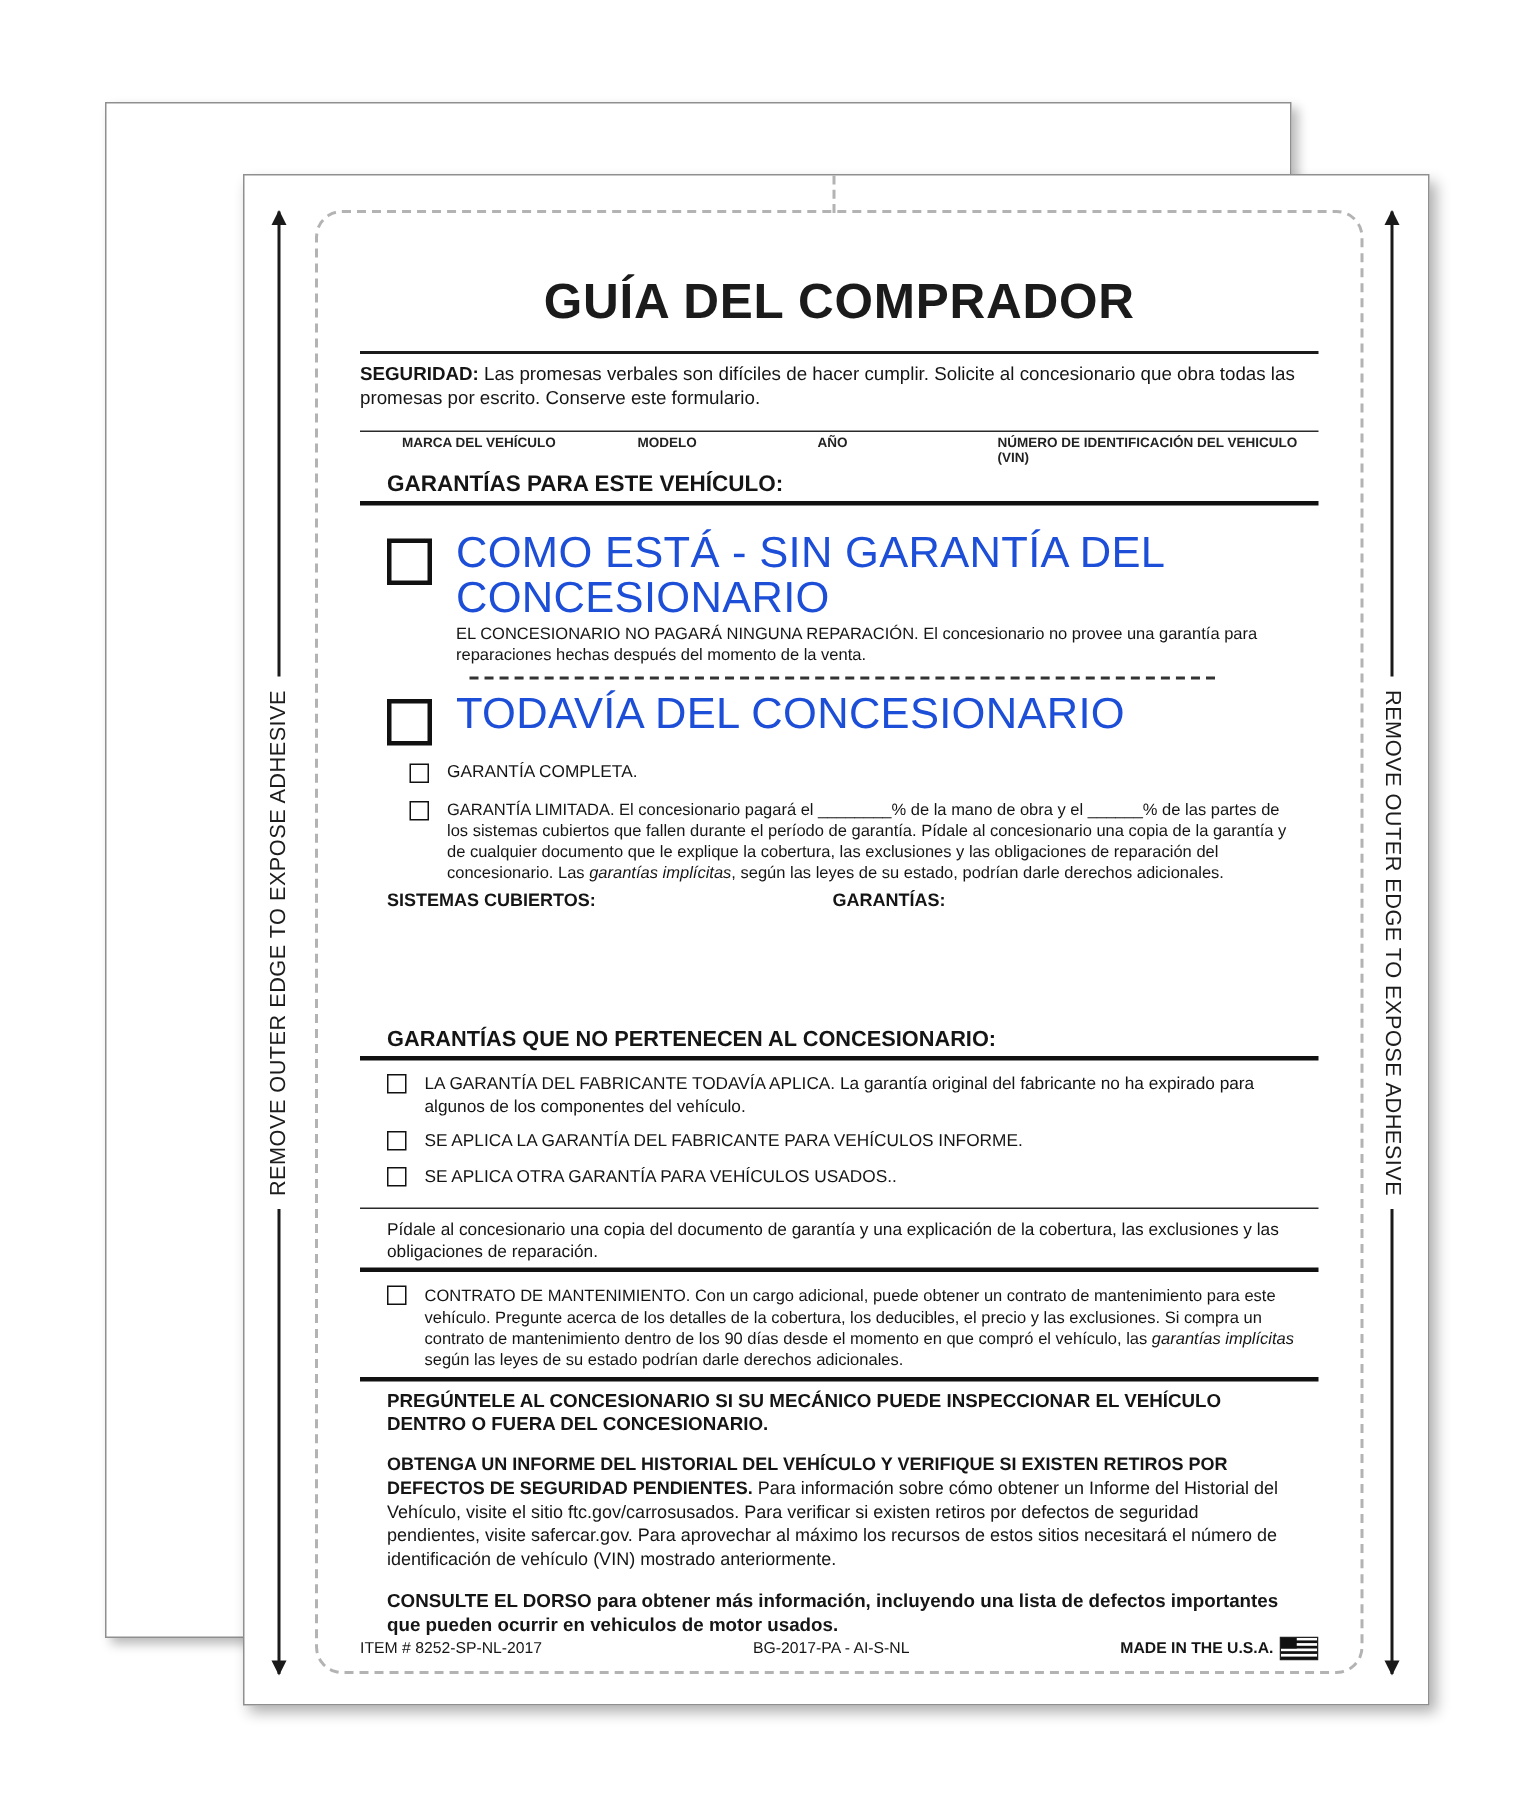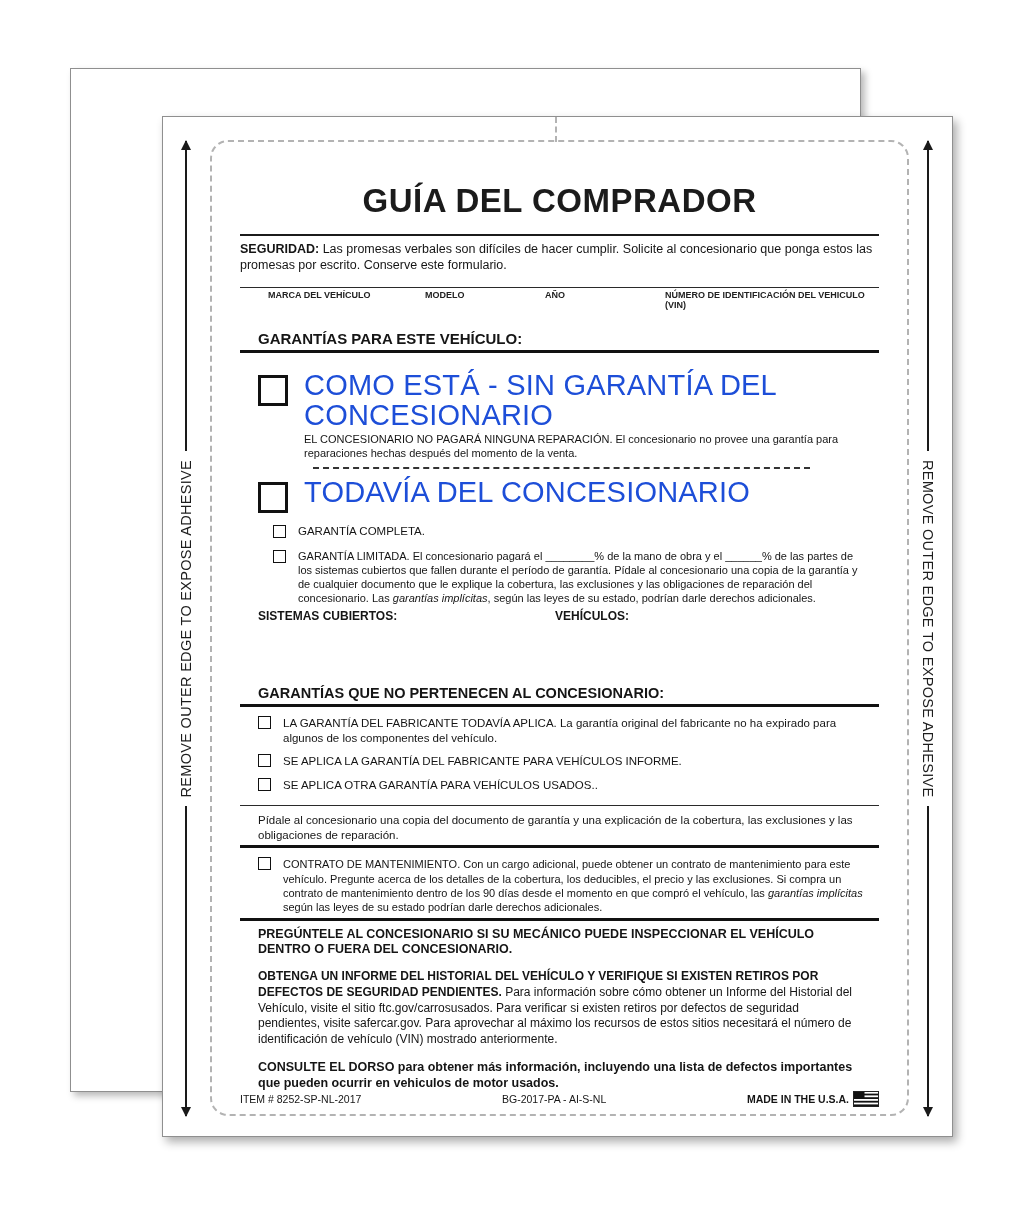--- a/index.html
+++ b/index.html
@@ -57,21 +57,21 @@
   .doc-title {
     margin-top: 42px; text-align: center; font-size: 33px; font-weight: bold;
     letter-spacing: 0.5px; color: #1b1b1b;
   }
   .hr-md    { border-top: 2.5px solid #1b1b1b; margin-top: 14px; }
   .hr-thin  { border-top: 1.5px solid #2a2a2a; margin-top: 13px; }
   .hr-thick { border-top: 3px solid #111;      margin-top: 3px; }
   .important { margin-top: 5px; font-size: 12.5px; line-height: 1.3; padding-right: 6px; }
   .fields-row { margin-top: 2px; display: flex; font-size: 9px; font-weight: bold; color: #222; }
   .f1 { margin-left: 28px; width: 157px; } .f2 { width: 120px; } .f3 { width: 120px; } .f4 { flex: 1; }
-  .sec-heading  { margin-top: 20px; margin-left: 18px; font-size: 15px; font-weight: bold; }
+  .sec-heading  { margin-top: 4px; margin-left: 18px; font-size: 15px; font-weight: bold; }
   .sec-heading2 { margin-left: 18px; font-size: 14.5px; font-weight: bold; }
 
   .big-row { margin-left: 18px; display: flex; gap: 16px; }
   .big-box { width: 30px; height: 31px; border: 3px solid #111; flex-shrink: 0; margin-top: 5px; background: #fff; }
   .big-title { font-size: 29px; font-weight: normal; line-height: 1.04; letter-spacing: 0.2px; max-width: 555px; color: #1d4ed8; }
   .as-is-row { margin-top: 17px; }
   .as-is-desc { font-size: 11px; line-height: 1.25; margin-top: 3px; max-width: 548px; }
   .dashed-sep { margin-left: 73px; width: 497px; border-top: 2px dashed #333; margin-top: 7px; }
   .dealer-row { margin-top: 8px; }
 
@@ -123,21 +123,21 @@
     <div class="arrow arrow-down"></div>
   </div>
 
   <div class="content">
 
     <div class="doc-title">GUÍA DEL COMPRADOR</div>
 
     <div class="hr-md"></div>
     <div class="important">
       <b>SEGURIDAD:</b>
-      <span>Las promesas verbales son difíciles de hacer cumplir. Solicite al concesionario que ponga estos las promesas por escrito. Conserve este formulario.</span>
+      <span>Las promesas verbales son difíciles de hacer cumplir. Solicite al concesionario que obra todas las promesas por escrito. Conserve este formulario.</span>
     </div>
 
     <div class="hr-thin"></div>
     <div class="fields-row">
       <span class="f1">MARCA DEL VEHÍCULO</span>
       <span class="f2">MODELO</span>
       <span class="f3">AÑO</span>
       <span class="f4">NÚMERO DE IDENTIFICACIÓN DEL VEHICULO (VIN)</span>
     </div>
 
@@ -164,21 +164,21 @@
       <div>GARANTÍA COMPLETA.</div>
     </div>
 
     <div class="chk-row limited-row">
       <div class="small-box"></div>
       <div class="limited-text"><span>GARANTÍA LIMITADA. El concesionario pagará el ________% de la mano de obra y el ______% de las partes de los sistemas cubiertos que fallen durante el período de garantía. Pídale al concesionario una copia de la garantía y de cualquier documento que le explique la cobertura, las exclusiones y las obligaciones de reparación del concesionario. Las </span><span class="em">garantías implícitas</span><span>, según las leyes de su estado, podrían darle derechos adicionales.</span></div>
     </div>
 
     <div class="sys-row">
       <span class="sys-label">SISTEMAS CUBIERTOS:</span>
-      <span>VEHÍCULOS:</span>
+      <span>GARANTÍAS:</span>
     </div>
 
     <div class="spacer"></div>
 
     <div class="sec-heading2">GARANTÍAS QUE NO PERTENECEN AL CONCESIONARIO:</div>
     <div class="hr-thick"></div>
 
     <div class="chk-row nd-item">
       <div class="small-box"></div>
       <div>LA GARANTÍA DEL FABRICANTE TODAVÍA APLICA. La garantía original del fabricante no ha expirado para algunos de los componentes del vehículo.</div>

